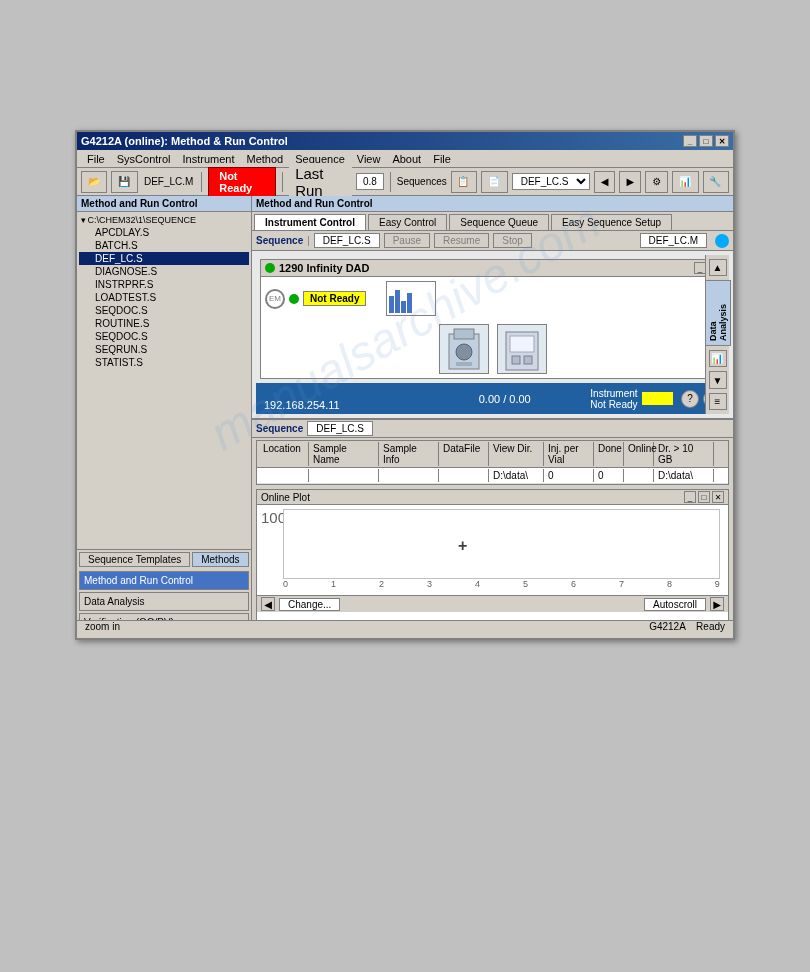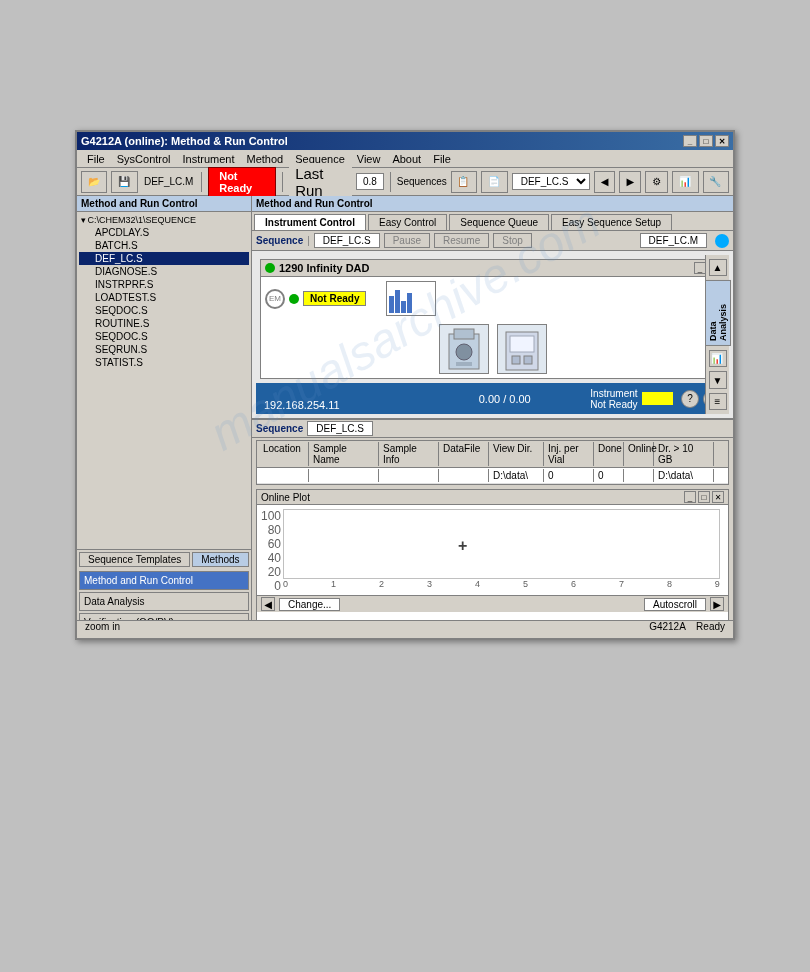--- a/index.html
+++ b/index.html
@@ -767,21 +767,21 @@
           <span>Online Plot</span>
           <div style="display:flex;gap:2px;">
             <div style="width:12px;height:12px;background:#d4d0c8;border:1px solid #808080;font-size:8px;display:flex;align-items:center;justify-content:center;">_</div>
             <div style="width:12px;height:12px;background:#d4d0c8;border:1px solid #808080;font-size:8px;display:flex;align-items:center;justify-content:center;">□</div>
             <div style="width:12px;height:12px;background:#d4d0c8;border:1px solid #808080;font-size:8px;display:flex;align-items:center;justify-content:center;">✕</div>
           </div>
         </div>
         <div class="plot-area">
           <div style="position:relative; width:100%; height:80px;">
 
-            <div style="position:absolute;left:0;top:0;bottom:10px;width:20px;display:flex;flex-direction:column;justify-content:space-between;font-size:12px;color:#606060;align-items:flex-end;">
+            <div style="position:absolute;left:0;top:0;bottom:10px;width:20px;display:flex;flex-direction:row;justify-content:space-between;font-size:15px;color:#606060;">
               <span>100</span>
               <span>80</span>
               <span>60</span>
               <span>40</span>
               <span>20</span>
               <span>0</span>
             </div>
 
             <div style="position:absolute;left:22px;right:4px;top:0;bottom:10px;background:white;border:1px solid #c0c0c0;">
 

